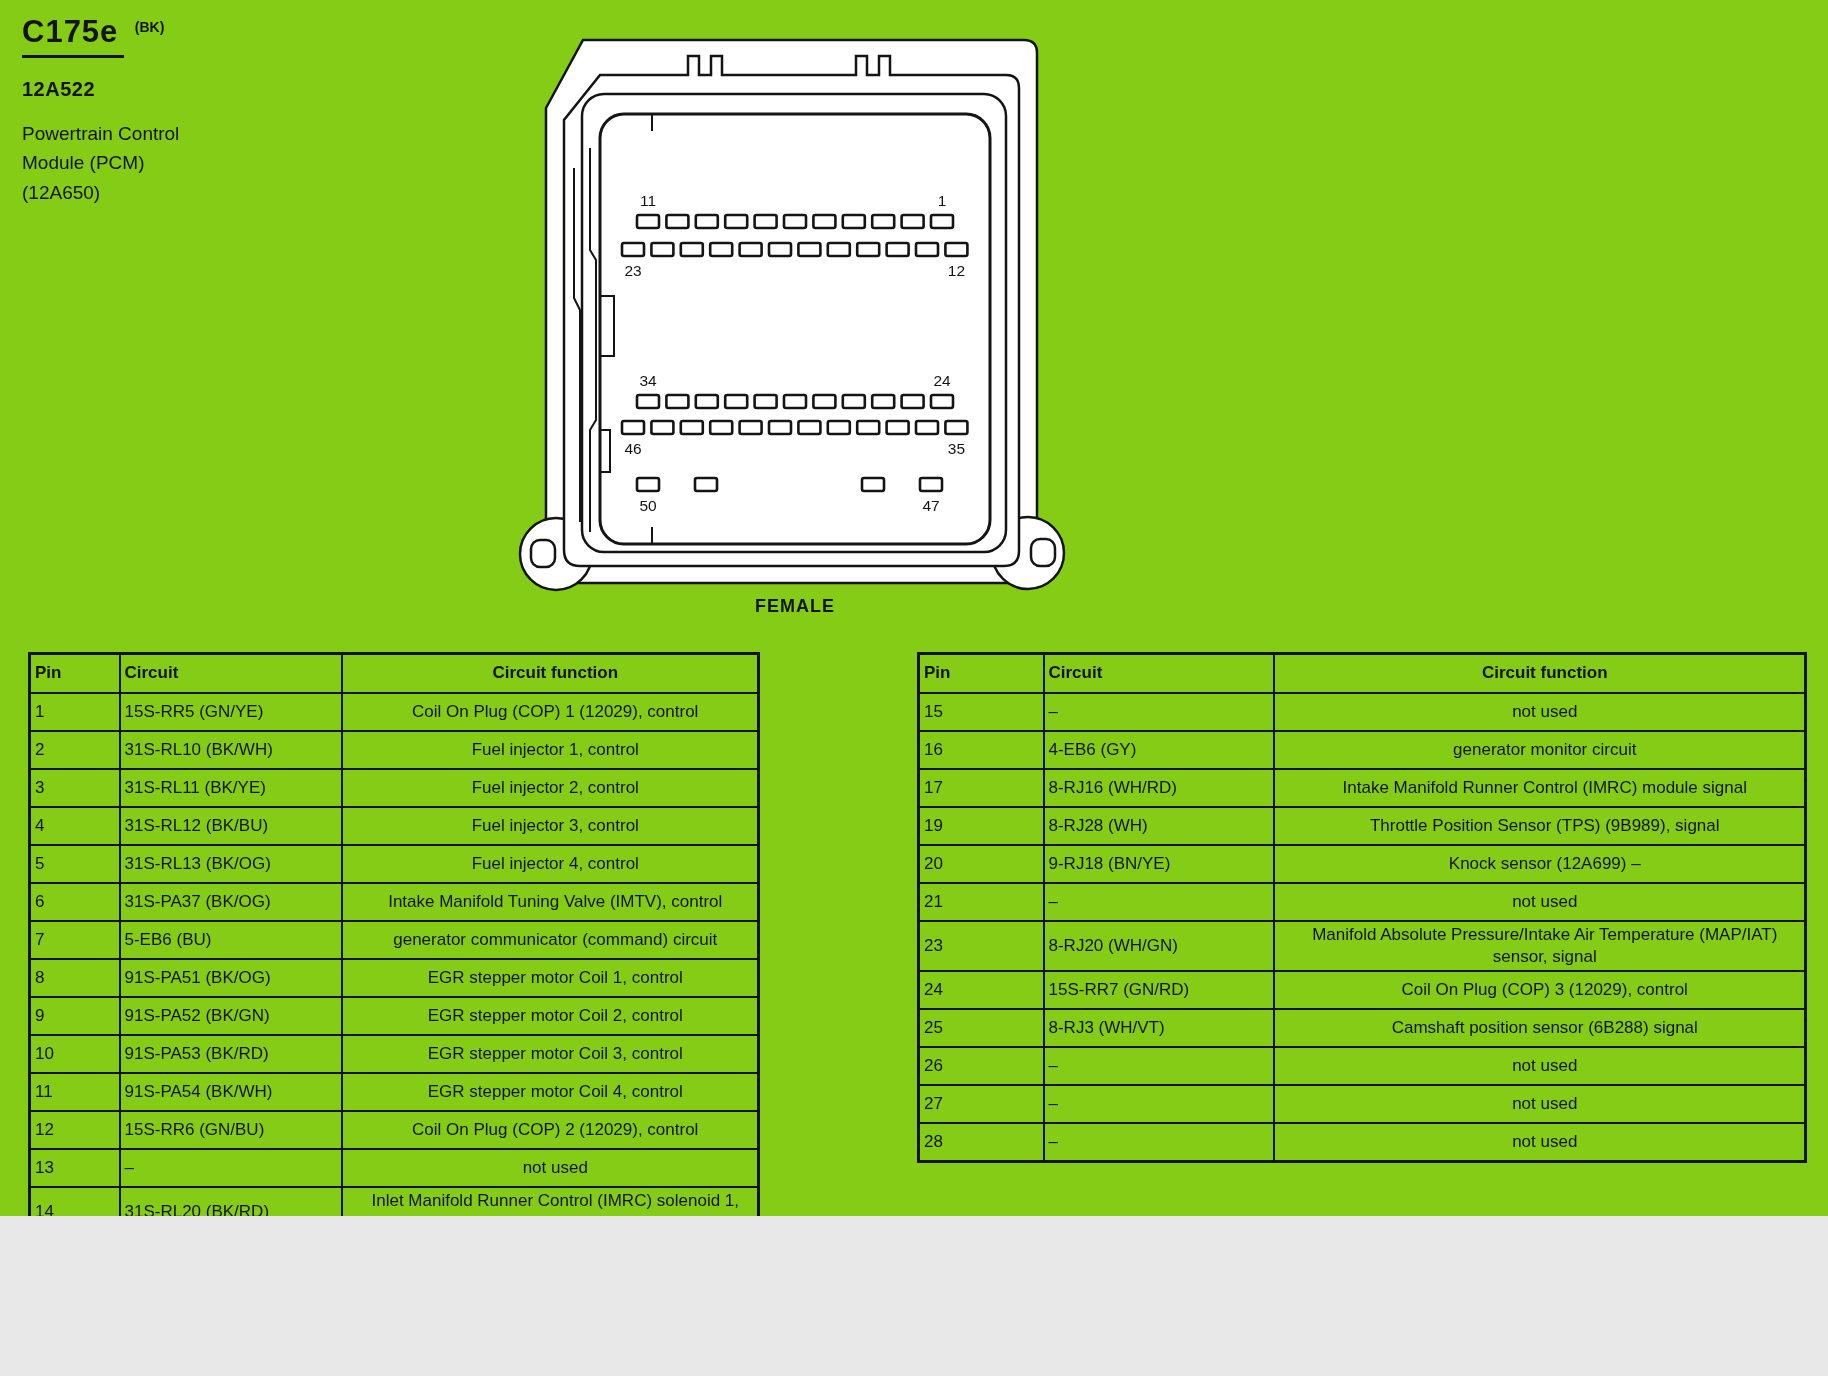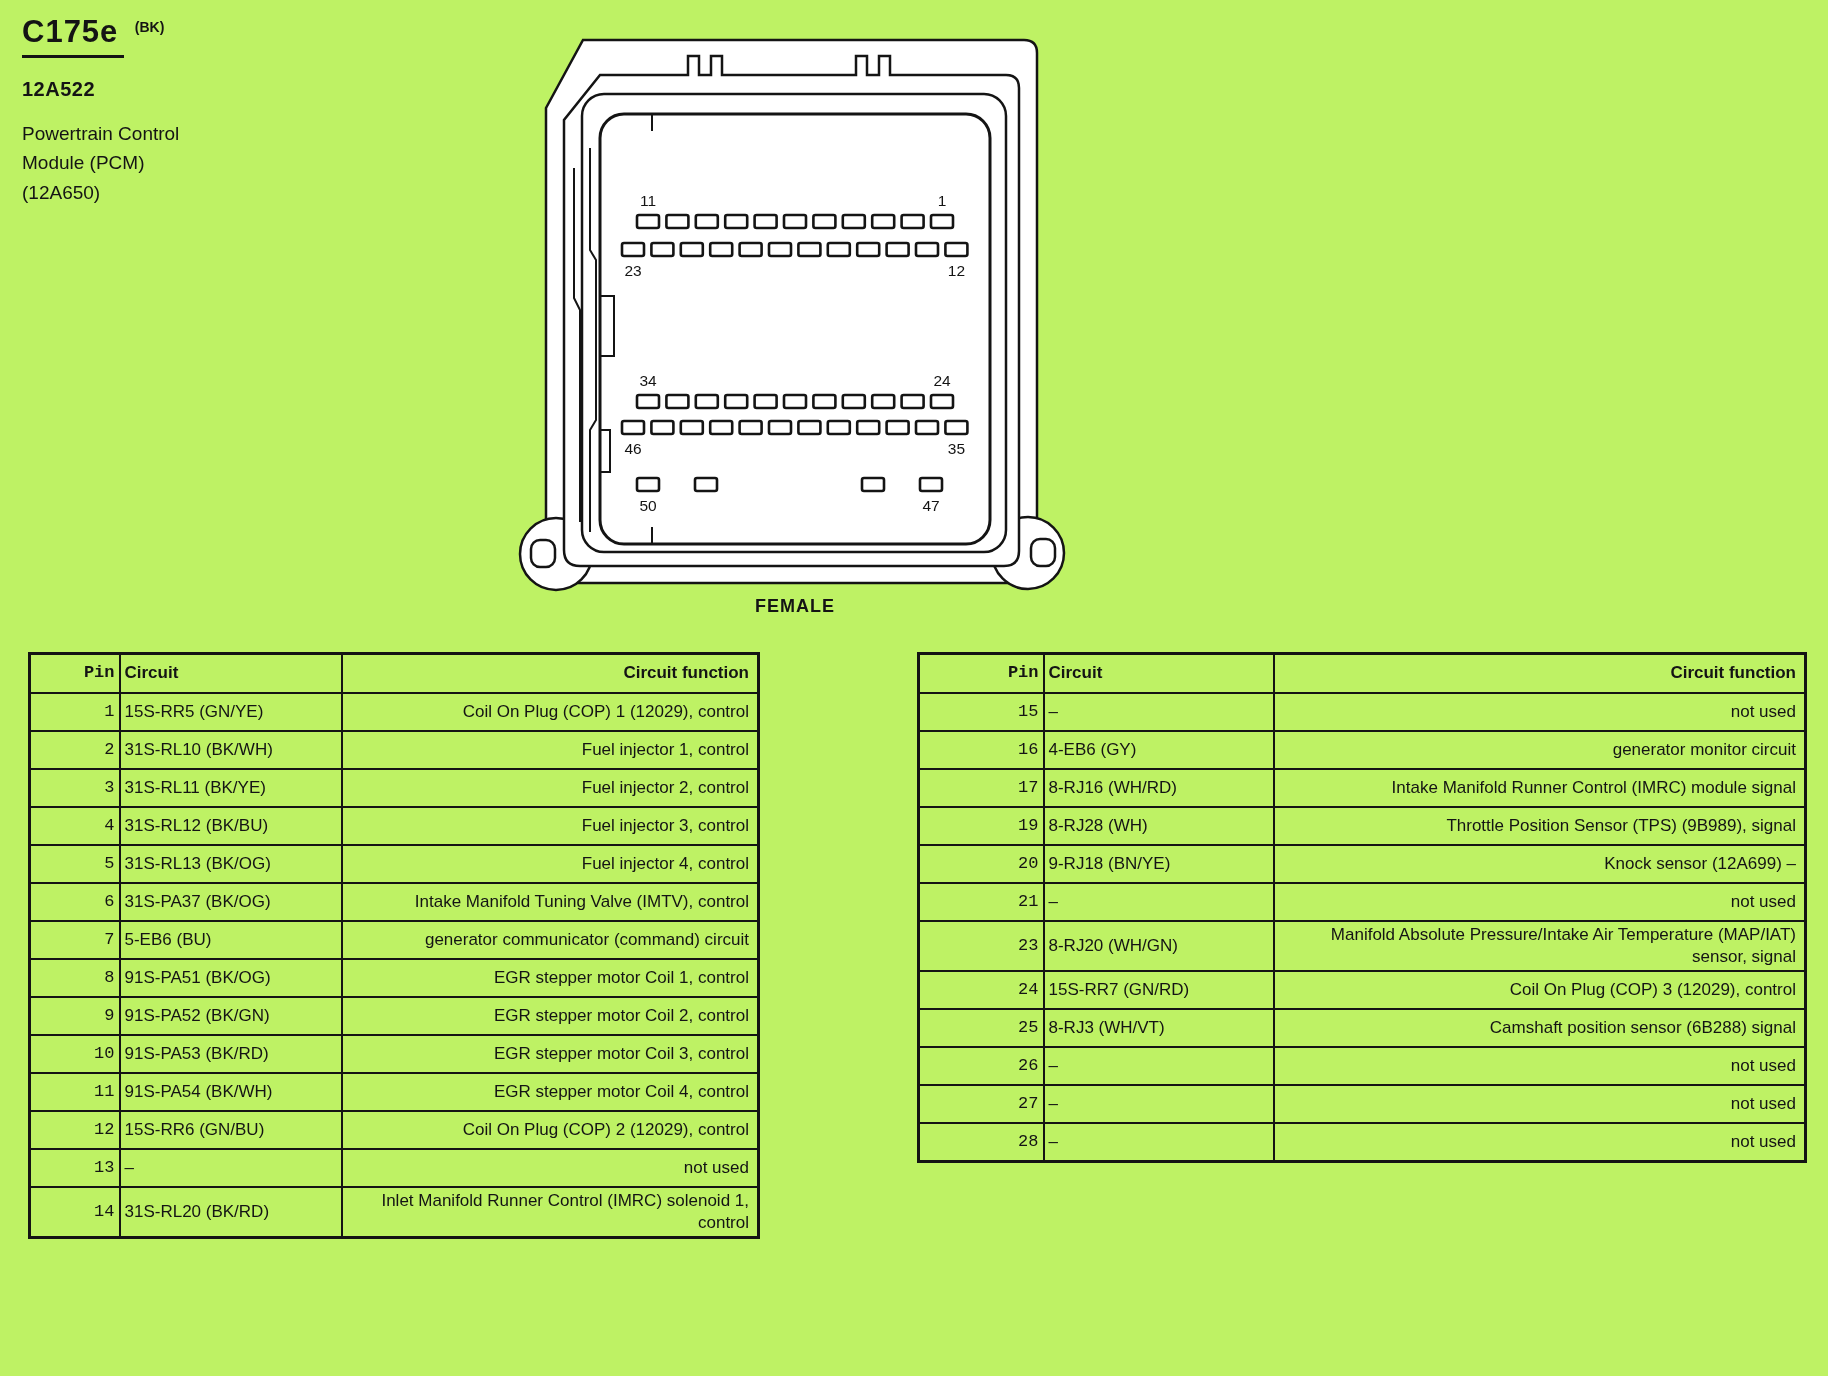--- a/index.html
+++ b/index.html
@@ -1,19 +1,19 @@
 <!DOCTYPE html>
 <html><head>
 <meta charset="utf-8">
 <style>
   html,body{margin:0;padding:0;background:#e8e8e8;}
   #page{
     position:relative;
-    width:1828px;height:1376px;
-    background:#bef264;
+    width:1828px;height:1216px;
+    background:#84cc16;
     color:#141414;
     font-family:"Liberation Sans", sans-serif;
     overflow:hidden;
   }
   
   .hdr{position:absolute;left:22px;top:14px;}
   .cid-row{white-space:nowrap;}
   .cid{
     font-size:31px;font-weight:bold;letter-spacing:1px;
     display:inline-block;border-bottom:3px solid #141414;padding:0 6px 5px 0;
@@ -30,23 +30,23 @@
   .pin-num{font-family:"Liberation Sans",sans-serif;font-size:15.5px;fill:#141414;text-anchor:middle;}
   .female{font-family:"Liberation Sans",sans-serif;font-size:18px;font-weight:bold;fill:#141414;text-anchor:middle;letter-spacing:1px;}
   
   .tbl{position:absolute;}
   .tbl-l{left:28px;top:652px;width:732px;}
   .tbl-r{left:917px;top:652px;width:890px;}
   table{width:100%;border-collapse:collapse;table-layout:fixed;border:3px solid #141414;}
   th,td{border:2px solid #141414;font-size:17px;color:#141414;line-height:1.3;}
   th{height:33px;font-weight:bold;text-align:center;padding:2px 4px;}
   td{height:32px;padding:2px 4px;}
-  .c-pin{text-align:right;font-family:Liberation Mono, monospace;}
+  .c-pin{text-align:left;}
   .c-circ{text-align:left;}
-  .c-fn{text-align:right;padding-left:19px;padding-right:8px;}
+  .c-fn{text-align:center;padding-left:19px;padding-right:8px;}
 </style>
 </head>
 <body>
 
 <div id="page">
 
   <div class="hdr">
     <div class="cid-row">
       <span class="cid">C175e</span>
       <span class="csuf">(BK)</span>

